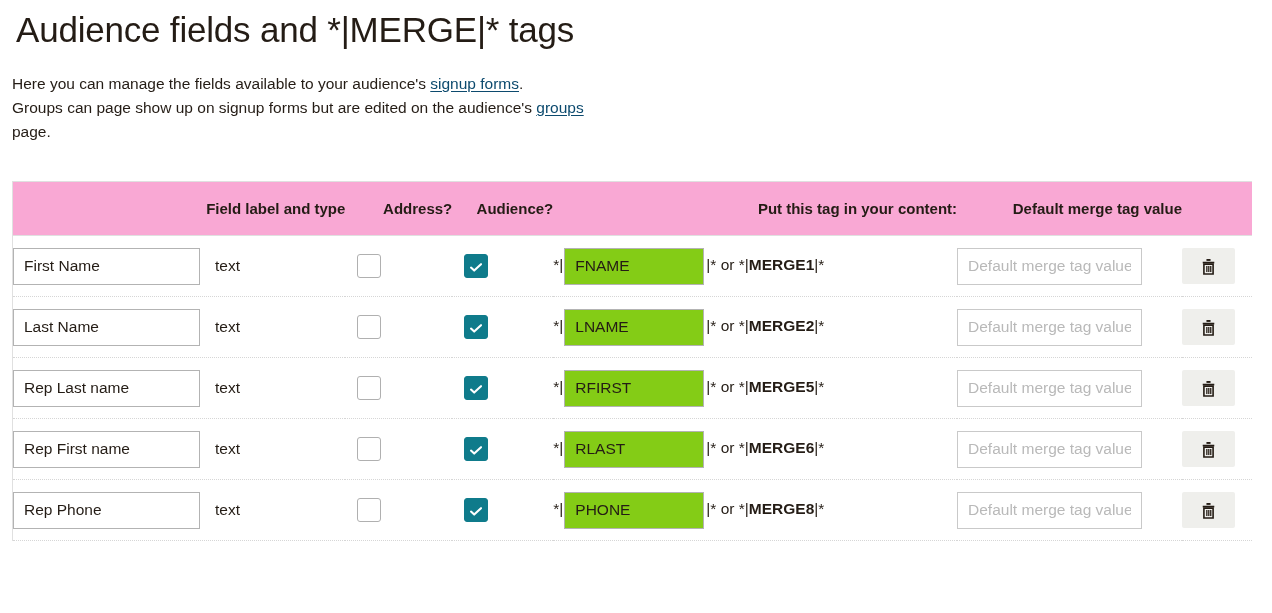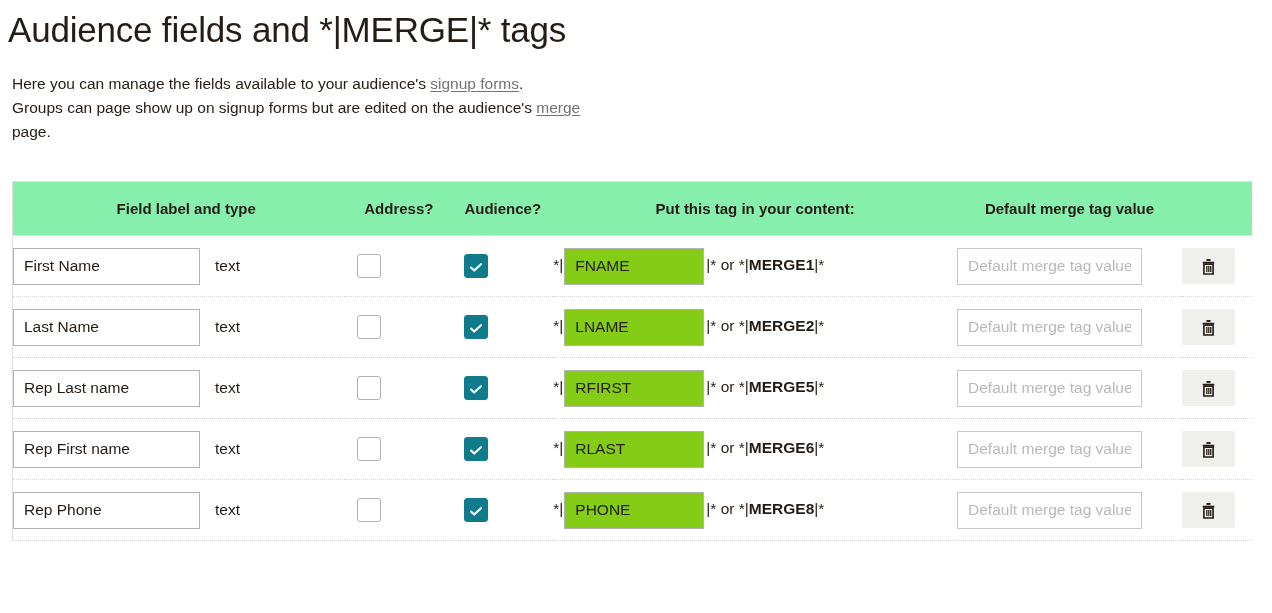--- a/index.html
+++ b/index.html
@@ -13,55 +13,55 @@
   }
   .page { width: 1272px; height: 613px; position: relative; }
 
   .page-title {
     font-size: 35px;
     font-weight: 400;
     line-height: 1.15;
     letter-spacing: -0.2px;
     color: #241c15;
     margin: 0;
-    padding: 10px 0 0 8px;
+    padding: 10px 0 0 16px;
   }
 
   .intro {
     margin: 0;
     padding: 22px 0 0 12px;
     font-size: 15.5px;
     line-height: 24px;
     color: #241c15;
     max-width: 660px;
   }
   .intro a {
-    color: #737373;
+    color: #0c4a6e;
     text-decoration: underline;
     text-underline-offset: 2px;
   }
 
   .table-wrap {
     position: absolute;
     left: 12px;
     top: 181px;
     width: 1240px;
   }
 
   .fields-table {
     width: 1240px;
     border-collapse: collapse;
     border-left: 1px solid #e0e0e0;
   }
 
   .fields-table thead th {
-    background: #86efac;
+    background: #f9a8d4;
     font-size: 15px;
     font-weight: 700;
-    text-align: center;
+    text-align: right;
     color: #241c15;
     padding: 18px 0 18px 0;
     height: 53px;
     vertical-align: middle;
     border-top: 1px solid #e0e0e0;
     border-bottom: 1px solid #e0e0e0;
   }
   .fields-table thead th.c-label   { padding-left: 14px; width: 333px; }
   .fields-table thead th.c-req     { width: 107px; }
   .fields-table thead th.c-vis     { width: 101px; }
@@ -175,21 +175,21 @@
 </style>
 </head>
 <body>
 
 <div class="page">
 
   <h1 class="page-title">Audience fields and *|MERGE|* tags</h1>
 
   <p class="intro">
     <span>Here you can manage the fields available to your audience's </span><a href="#">signup forms</a><span>.</span><br>
-    <span>Groups can page show up on signup forms but are edited on the audience's </span><a href="#">merge</a><br>
+    <span>Groups can page show up on signup forms but are edited on the audience's </span><a href="#">groups</a><br>
     <span>page.</span>
   </p>
 
   <div class="table-wrap">
     <table class="fields-table">
       <thead>
         <tr>
           <th class="c-label">Field label and type</th>
           <th class="c-req">Address?</th>
           <th class="c-vis">Audience?</th>

